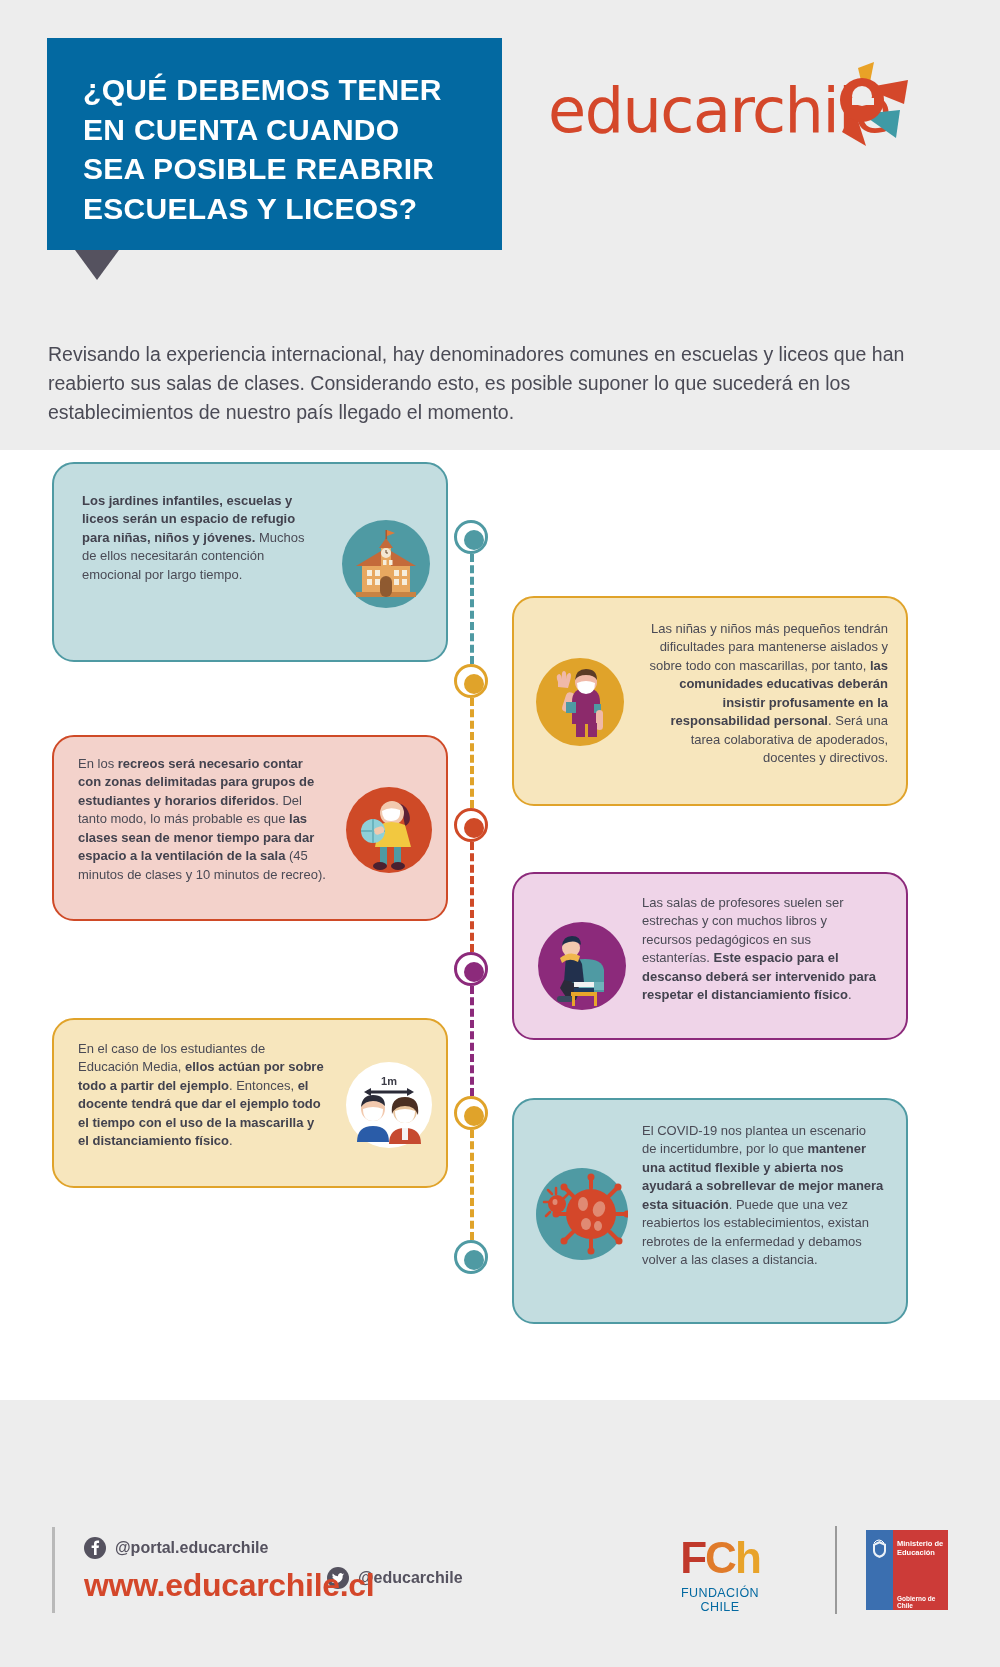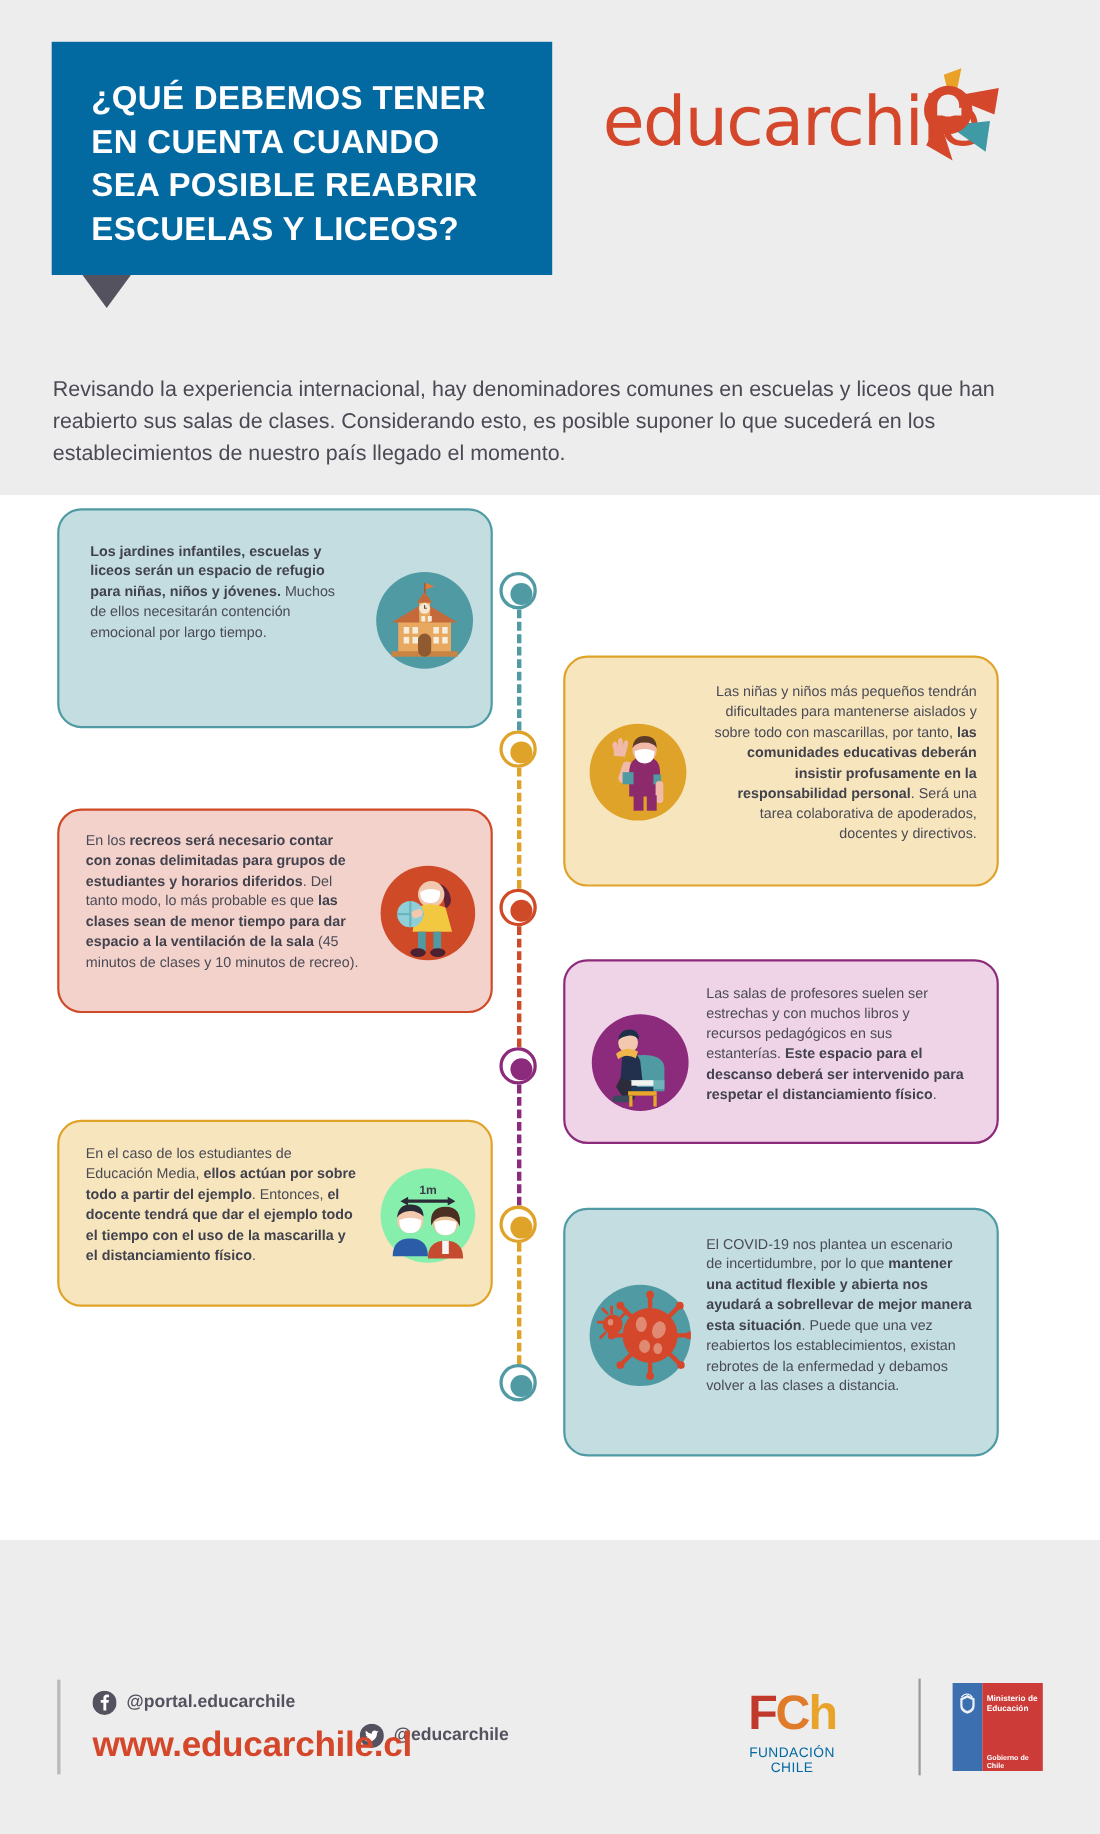--- a/index.html
+++ b/index.html
@@ -87,21 +87,21 @@
   #card3{left:52px;top:735px;width:396px;height:186px;background:#f3d2cb;border-color:#cf4a27;}
   #card3 .ctext{position:absolute;left:24px;top:18px;width:248px;}
   #card3 .icon-circle{left:292px;top:50px;width:86px;height:86px;background:#cf4a27;}
 
   #card4{left:512px;top:872px;width:396px;height:168px;background:#efd4e8;border-color:#8c2a7b;}
   #card4 .ctext{position:absolute;left:128px;top:20px;width:238px;}
   #card4 .icon-circle{left:24px;top:48px;width:88px;height:88px;background:#8c2a7b;}
 
   #card5{left:52px;top:1018px;width:396px;height:170px;background:#f7e6bd;border-color:#e0a32a;}
   #card5 .ctext{position:absolute;left:24px;top:20px;width:248px;}
-  #card5 .icon-circle{left:292px;top:42px;width:86px;height:86px;background:#86efac;}
+  #card5 .icon-circle{left:292px;top:42px;width:86px;height:86px;background:#ffffff;}
 
   #card6{left:512px;top:1098px;width:396px;height:226px;background:#c3dde0;border-color:#4f9aa3;}
   #card6 .ctext{position:absolute;left:128px;top:22px;width:242px;}
   #card6 .icon-circle{left:22px;top:68px;width:92px;height:92px;background:#4f9aa3;}
 
   
   .foot-rule{position:absolute;left:52px;top:1527px;width:3px;height:86px;background:#b9b9b9;}
   .social{position:absolute;left:84px;top:1535px;width:430px;height:30px;}
   .soc-item{position:absolute;top:0;height:26px;display:flex;align-items:center;gap:9px;}
   .soc-item span{font-size:16px;font-weight:bold;color:#55525f;}

